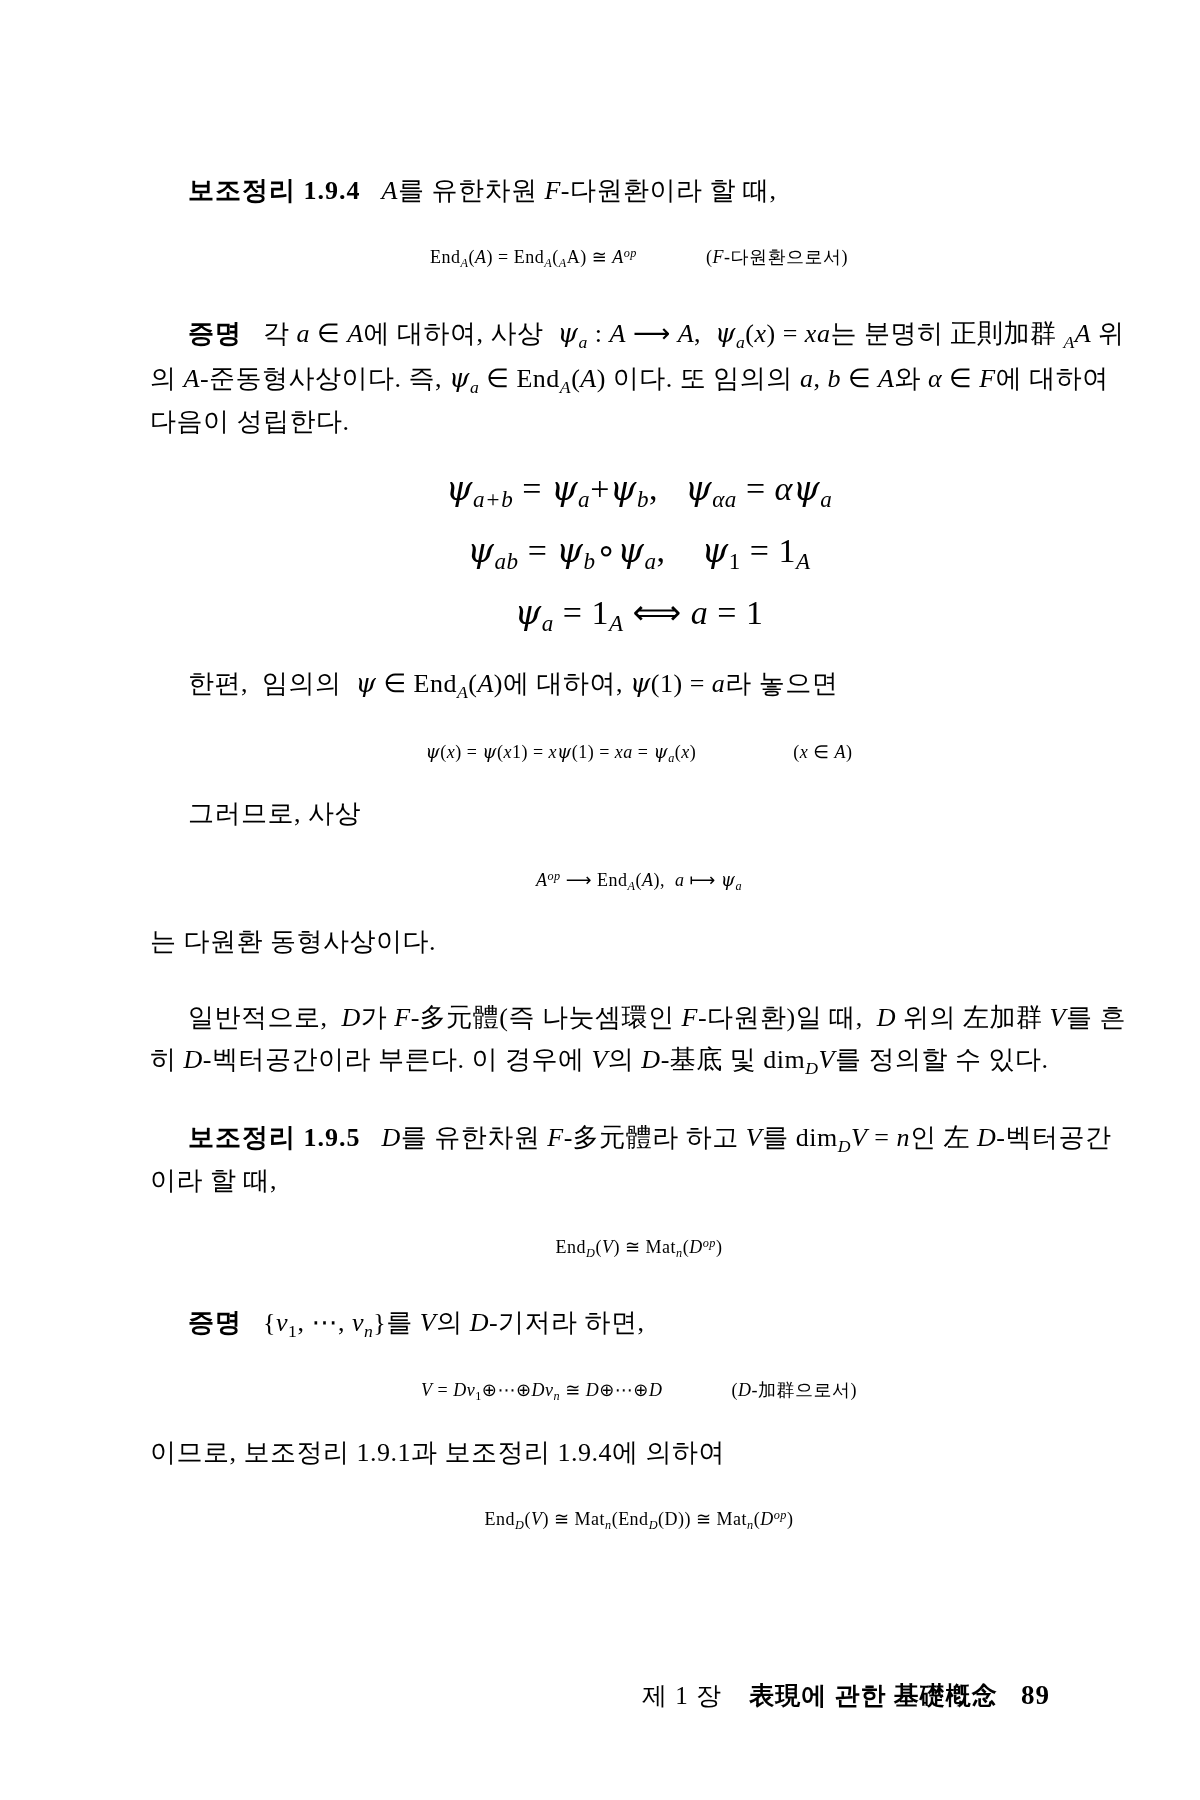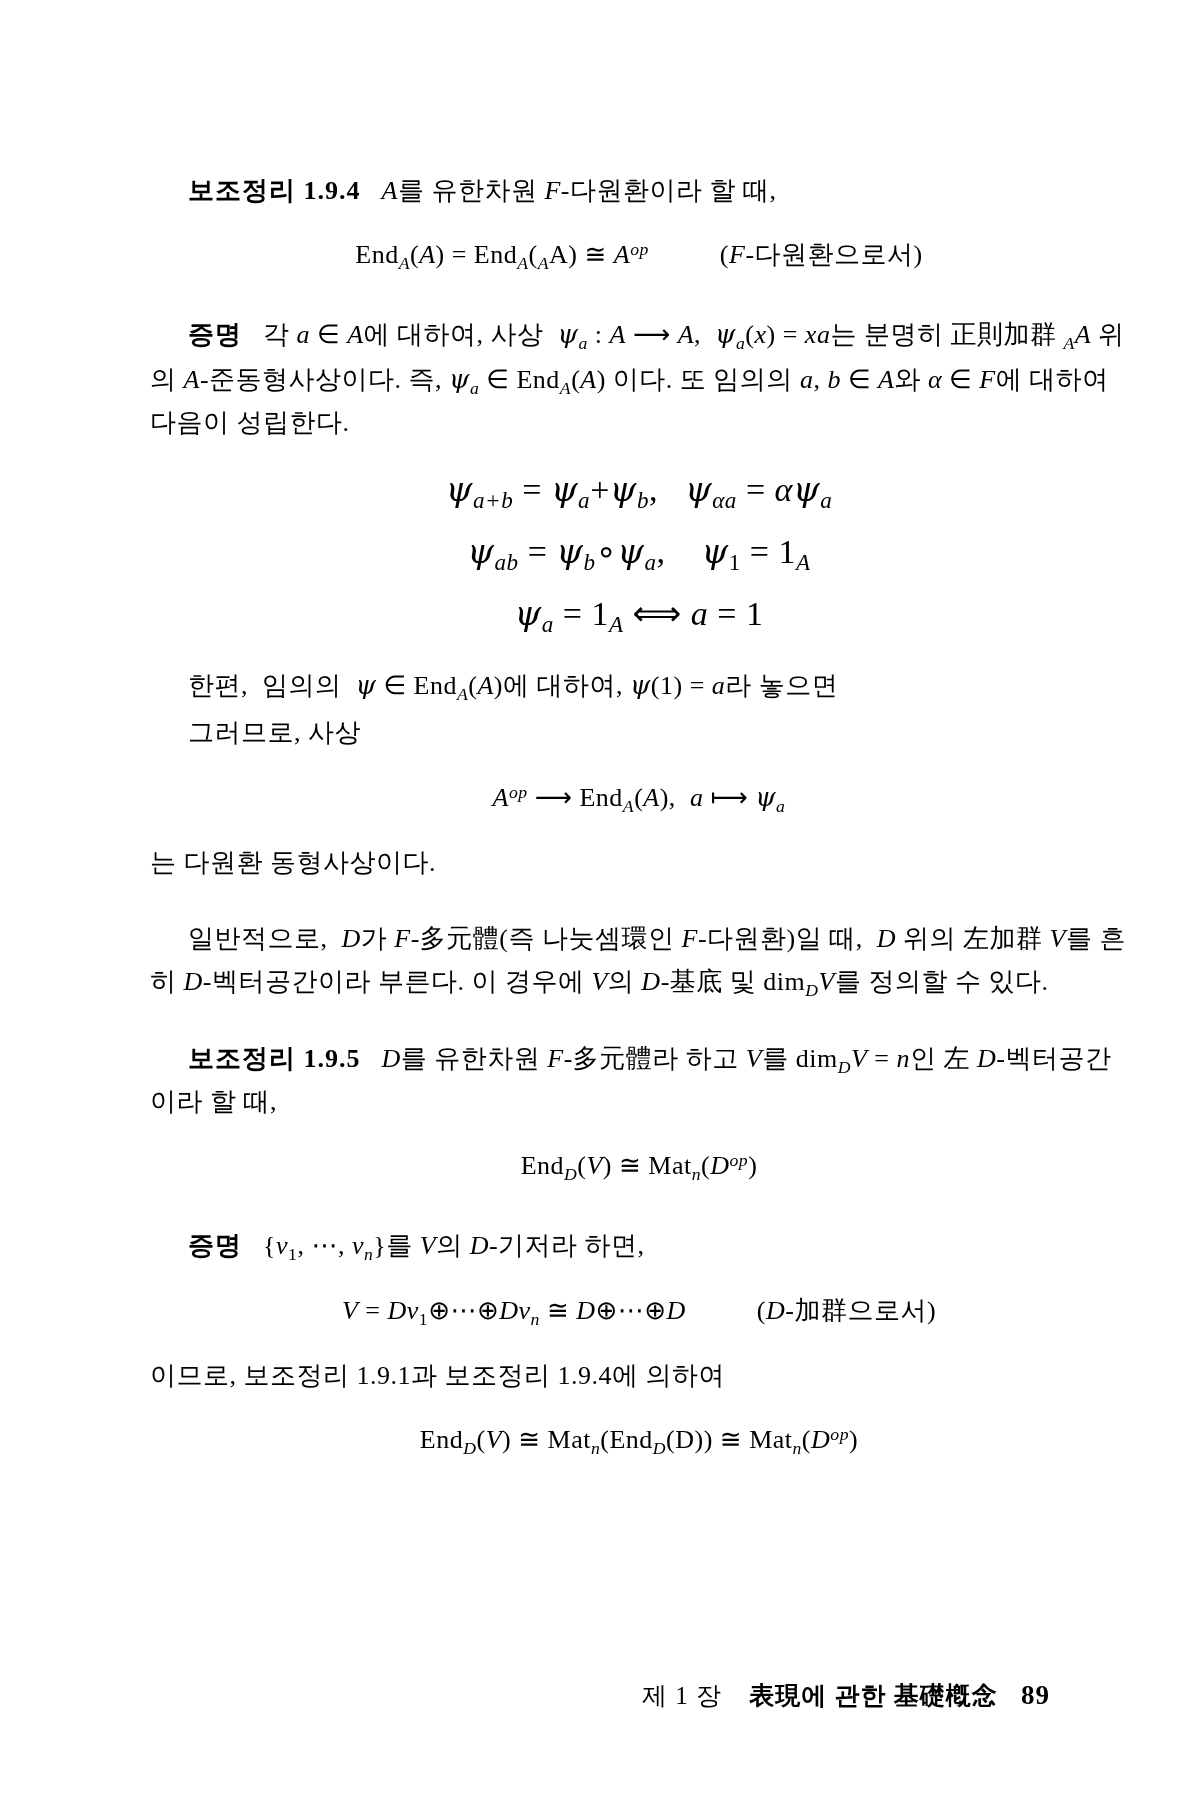--- a/index.html
+++ b/index.html
@@ -29,21 +29,21 @@
     margin: 0 0 4px 0;
   }
   .indent {
     text-indent: 38px;
   }
   .block-center {
     text-align: center;
     margin: 22px 0 22px 0;
   }
   .eq {
-    font-size: 26px;
+    font-size: 18px;
     white-space: nowrap;
   }
   .eq-stack {
     margin: 18px 0 20px 0;
     text-align: center;
   }
   .eq-line {
     margin: 4px 0;
     font-size: 34px;
   }
@@ -148,20 +148,26 @@
         <span class="psi">ψ</span><sub><i>a</i></sub> = 1<sub><i>A</i></sub> ⟺ <i>a</i> = 1
       </div>
     </div>
 
     <p class="para indent">
       <span>
         한편, &nbsp;임의의&nbsp; <span class="psi">ψ</span> ∈ <span class="mathrm">End</span><sub><i>A</i></sub>(<i>A</i>)에 대하여, <span class="psi">ψ</span>(1) = <i>a</i>라 놓으면
       </span>
     </p>
 
+    <div class="block-center">
+      <span class="eq">
+        <span class="psi">ψ</span>(<i>x</i>) = <span class="psi">ψ</span>(<i>x</i>1) = <i>x</i><span class="psi">ψ</span>(1) = <i>xa</i> = <span class="psi">ψ</span><sub><i>a</i></sub>(<i>x</i>)
+      </span>
+      <span class="eq eq-right-tag">(<i>x</i> ∈ <i>A</i>)</span>
+    </div>
 
 
     <p class="para indent">그러므로, 사상</p>
 
     <div class="block-center">
       <span class="eq">
         <i>A</i><sup><i>op</i></sup> ⟶ <span class="mathrm">End</span><sub><i>A</i></sub>(<i>A</i>),&nbsp; <i>a</i> ⟼ <span class="psi">ψ</span><sub><i>a</i></sub>
       </span>
     </div>
 

